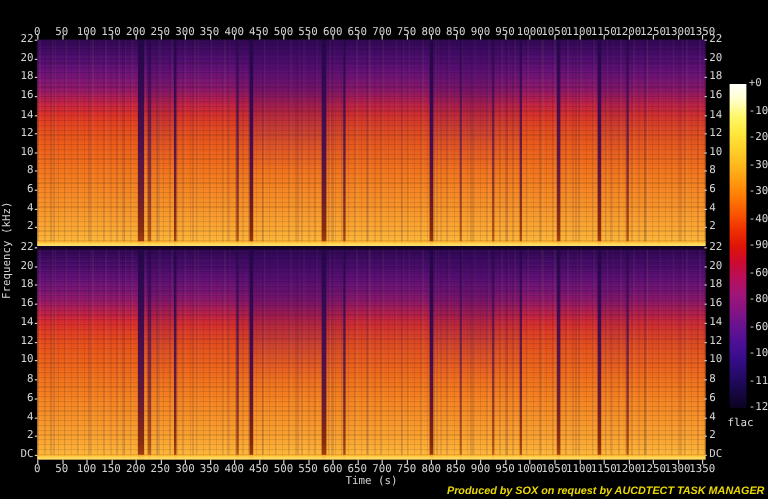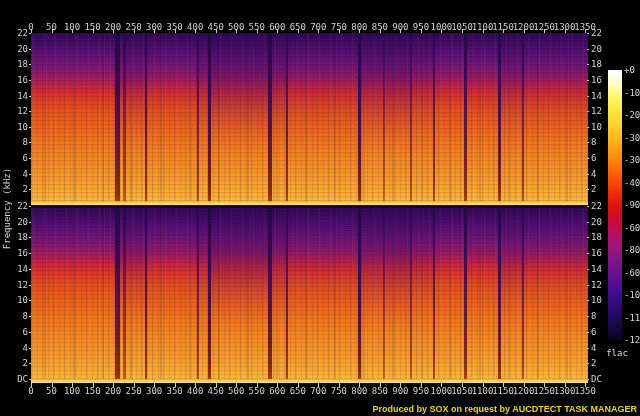--- a/index.html
+++ b/index.html
@@ -325,16 +325,17 @@
       <div class="lbl" style="top: 246px; left: 624px;">-80</div>
       <div class="lbl" style="top: 268.5px; left: 624px;">-60</div>
       <div class="lbl" style="top: 291px; left: 624px;">-100</div>
       <div class="lbl" style="top: 313.5px; left: 624px;">-110</div>
       <div class="lbl" style="top: 336px; left: 624px;">-120</div>
     </div>
 
   <div id="colorbar" style="background: linear-gradient(rgb(255, 255, 255) 0%, rgb(255, 255, 200) 5%, rgb(255, 247, 106) 10%, rgb(255, 232, 60) 15%, rgb(255, 210, 42) 20%, rgb(255, 184, 30) 25%, rgb(255, 154, 16) 30%, rgb(255, 122, 4) 35%, rgb(251, 85, 2) 40%, rgb(240, 48, 0) 45%, rgb(224, 20, 7) 50%, rgb(204, 10, 48) 55%, rgb(184, 15, 92) 60%, rgb(160, 20, 120) 65%, rgb(132, 20, 132) 70%, rgb(103, 18, 144) 75%, rgb(76, 15, 150) 80%, rgb(54, 12, 136) 85%, rgb(37, 10, 104) 90%, rgb(23, 7, 68) 95%, rgb(11, 3, 31) 100%);"></div>
   <div id="dbfs-label">flac</div>
 
+  <div id="time-title">Time (s)</div>
   <div id="freq-title">Frequency (kHz)</div>
 
-  <div id="credit" style="color: rgb(234, 217, 0);">Produced by SOX on request by AUCDTECT TASK MANAGER</div>
+  <div id="credit" style="color: rgb(234, 217, 0); font-style: italic;">Produced by SOX on request by AUCDTECT TASK MANAGER</div>
 </div>
 
 </body></html>

